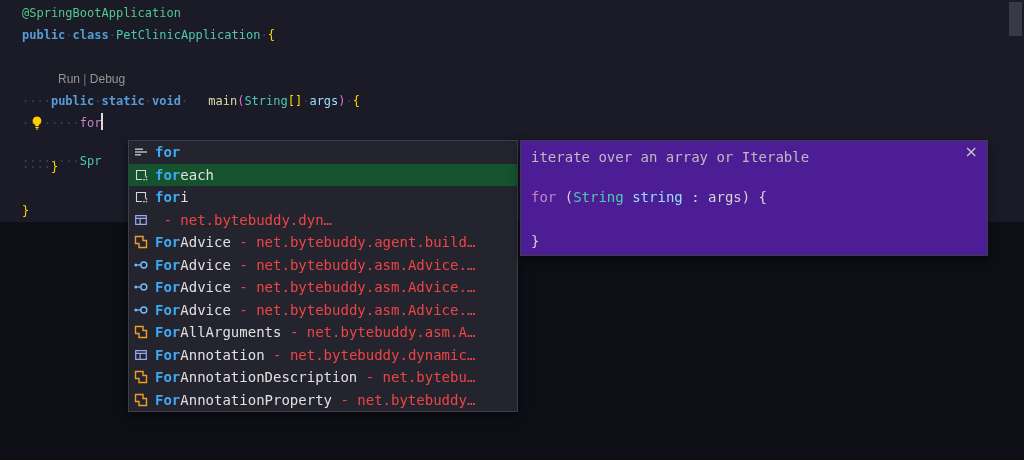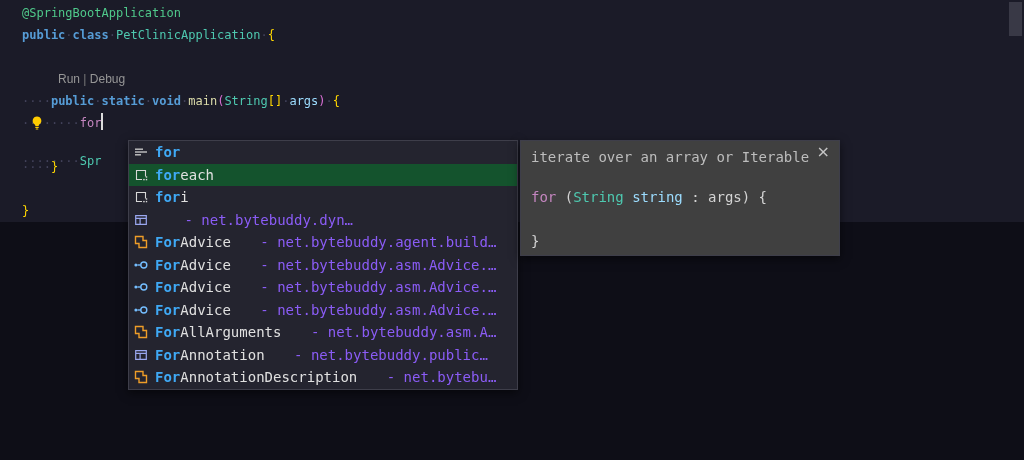--- a/index.html
+++ b/index.html
@@ -12,44 +12,44 @@
 
   .code-area { position:absolute; left:22px; top:0; right:0; bottom:0; }
   .code-line { position:absolute; left:0; height:22px; line-height:22px; font-size:12px; white-space:pre; color:#d4d4d4; }
   .codelens { font-family:"Liberation Sans",sans-serif; font-size:12px; color:#969696; padding-left:36px; }
   .cl-link { color:#969696; cursor:pointer; }
   .cl-sep { color:#7a7a7a; }
 
   .tk-ann    { color:#4fc98b; }
   .tk-kw     { color:#569cd6;font-weight:bold; }
   .tk-type   { color:#4ec9b0; }
-  .tk-fn     { color:#dcdcaa; }
+  .tk-fn     { color:#dcdcaa;margin-left:20px; }
   .tk-var    { color:#9cdcfe; }
   .tk-ctrl   { color:#c586c0; }
   .tk-ws     { color:#42425a; }
   .tk-bgold  { color:#ffd700; }
   .tk-borchid{ color:#da70d6; }
   .tk-plain  { color:#d4d4d4; }
   .cursor { display:inline-block; width:2px; height:17px; background:#dcdcdc; vertical-align:-3px; }
 
   .lightbulb { position:absolute; left:29px; top:115px; width:16px; height:16px; z-index:3; cursor:pointer; }
   .lightbulb svg { width:16px; height:16px; display:block; }
 
   .suggest { position:absolute; left:128px; top:140px; width:390px; background:#24242f;
              border:1px solid #3e3e4a; box-shadow:0 3px 9px rgba(0,0,0,.55); z-index:5; }
   .s-row { display:flex; align-items:center; height:22.5px; padding:0 6px 0 4px;
            font-size:14px; white-space:pre; overflow:hidden; cursor:pointer; }
   .s-row.selected { background:#14532d; }
   .s-icon { width:16px; height:16px; margin-right:6px; flex:none; }
   .s-icon svg { width:16px; height:16px; display:block; }
   .match { color:#3fa9f5; font-weight:bold; }
   .rest  { color:#e0e0e0; }
-  .s-desc { color:#8b5cf6; overflow:hidden; white-space:pre;margin-left:21px; }
+  .s-desc { color:#ef4444; overflow:hidden; white-space:pre; }
 
-  .docs { position:absolute; left:520px; top:140px; width:320px; height:116px; background:#404040;
+  .docs { position:absolute; left:520px; top:140px; width:468px; height:116px; background:#4c1d95;
           border:1px solid #3e3e4a; box-shadow:0 3px 9px rgba(0,0,0,.55); z-index:5; font-size:14px; }
   .docs-desc  { position:absolute; left:10px; top:6px;  color:#bdbdbd; white-space:pre; line-height:20px; }
   .docs-code  { position:absolute; left:10px; top:46px; white-space:pre; line-height:20px; }
   .docs-brace { position:absolute; left:10px; top:90px; color:#d4d4d4; line-height:20px; }
   .docs-close { position:absolute; right:9px; top:2px; color:#c5c5c5; font-size:16px;
                 font-family:"DejaVu Sans",sans-serif; cursor:pointer; line-height:18px; }
 </style>
 </head>
 <body>
 
@@ -122,24 +122,27 @@
         <div class="s-row"><span class="s-icon"><svg viewBox="0 0 16 16">
               <circle cx="10.8" cy="8" r="3" fill="none" stroke="#75beff" stroke-width="1.4"></circle>
               <circle cx="2.9" cy="8" r="1.5" fill="#75beff"></circle>
               <path stroke="#75beff" stroke-width="1.4" d="M4.4 8h3.4"></path>
             </svg></span><span><span class="match">For</span><span class="rest">Advice</span></span><span class="s-desc"> - net.bytebuddy.asm.Advice.…</span></div>
         <div class="s-row"><span class="s-icon"><svg viewBox="0 0 16 16">
               <path fill="none" stroke="#ee9d28" stroke-width="1.4" d="M2.5 2.5h7.5v4h3.5v7H6v-4H2.5z"></path>
             </svg></span><span><span class="match">For</span><span class="rest">AllArguments</span></span><span class="s-desc"> - net.bytebuddy.asm.A…</span></div>
         <div class="s-row"><span class="s-icon"><svg viewBox="0 0 16 16">
               <path fill="none" stroke="#9aa7f0" stroke-width="1.2" d="M2.7 3.7h10.6v8.6H2.7zM2.7 6.4h10.6M7.1 6.4v5.9"></path>
-            </svg></span><span><span class="match">For</span><span class="rest">Annotation</span></span><span class="s-desc"> - net.bytebuddy.public…</span></div>
+            </svg></span><span><span class="match">For</span><span class="rest">Annotation</span></span><span class="s-desc"> - net.bytebuddy.dynamic…</span></div>
         <div class="s-row"><span class="s-icon"><svg viewBox="0 0 16 16">
               <path fill="none" stroke="#ee9d28" stroke-width="1.4" d="M2.5 2.5h7.5v4h3.5v7H6v-4H2.5z"></path>
             </svg></span><span><span class="match">For</span><span class="rest">AnnotationDescription</span></span><span class="s-desc"> - net.bytebu…</span></div>
+        <div class="s-row"><span class="s-icon"><svg viewBox="0 0 16 16">
+              <path fill="none" stroke="#ee9d28" stroke-width="1.4" d="M2.5 2.5h7.5v4h3.5v7H6v-4H2.5z"></path>
+            </svg></span><span><span class="match">For</span><span class="rest">AnnotationProperty</span></span><span class="s-desc"> - net.bytebuddy…</span></div>
       </div>
   </div>
 
   <div class="docs">
     <div class="docs-desc">iterate over an array or Iterable</div>
     <div class="docs-code"><span class="tk-ctrl">for</span><span class="tk-plain"> (</span><span class="tk-type">String</span><span class="tk-plain"> </span><span class="tk-var">string</span><span class="tk-plain"> : </span><span class="tk-plain">args</span><span class="tk-plain">) {</span></div>
     <div class="docs-brace">}</div>
     <div class="docs-close">×</div>
   </div>
 </div>

